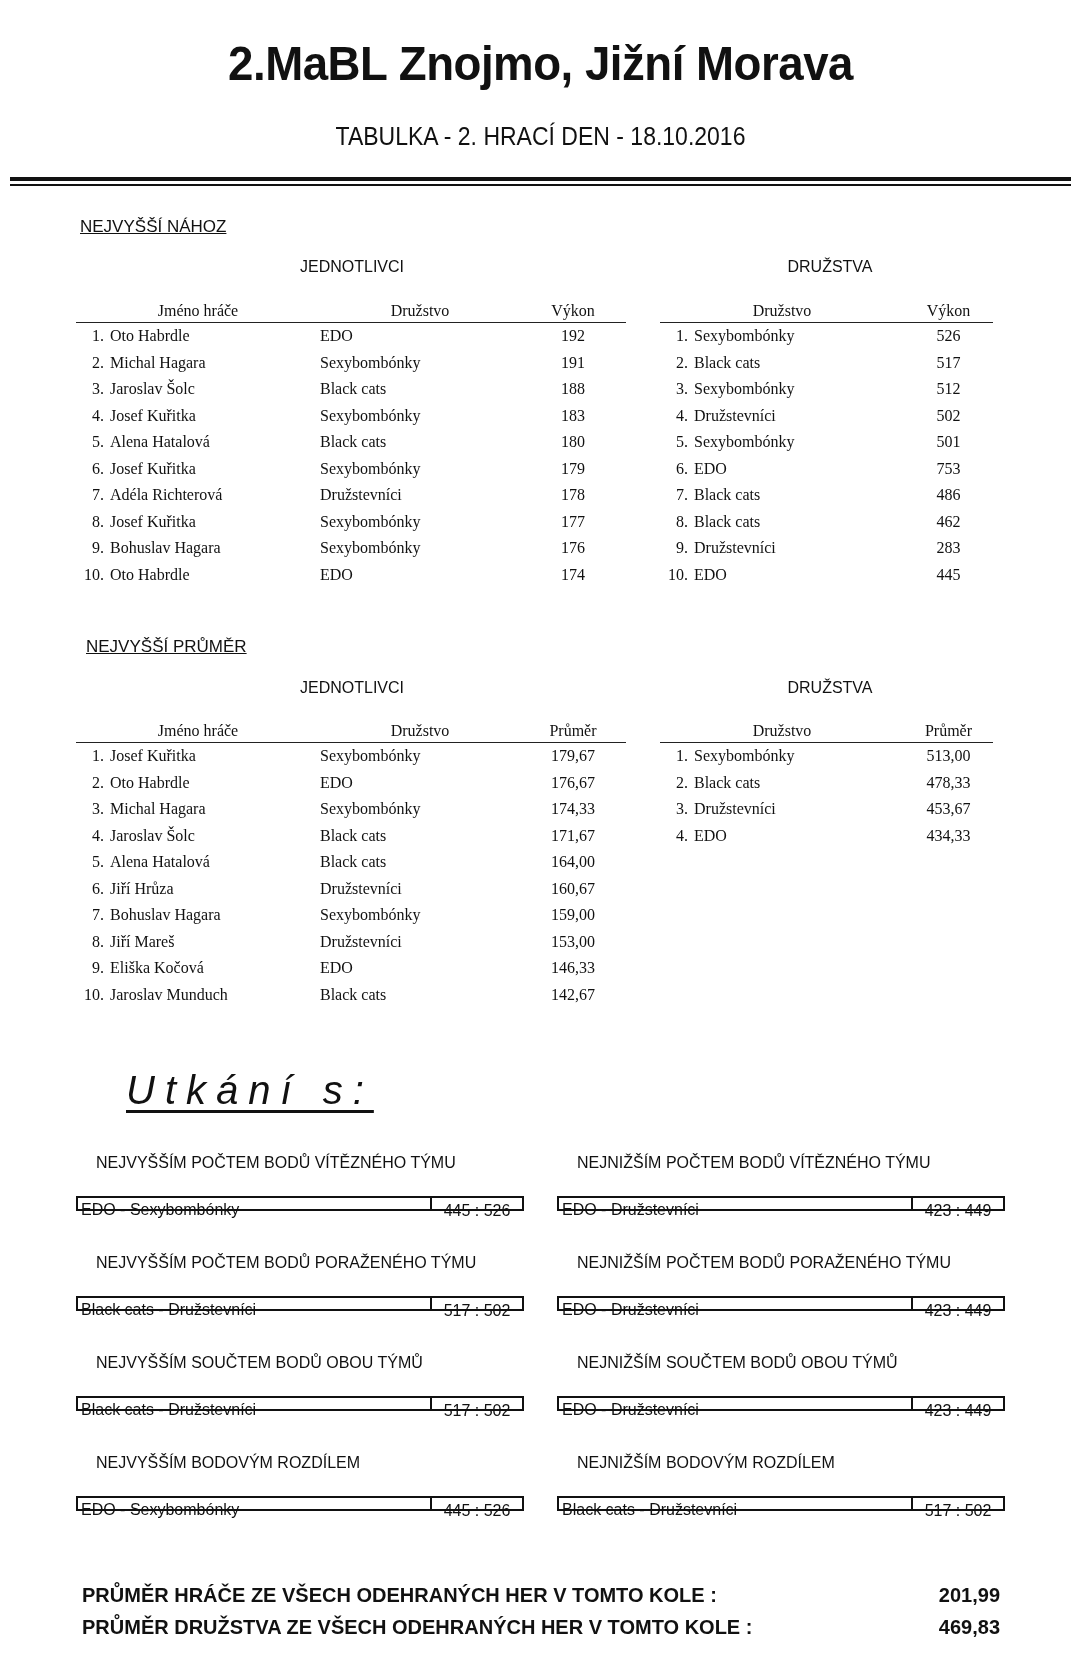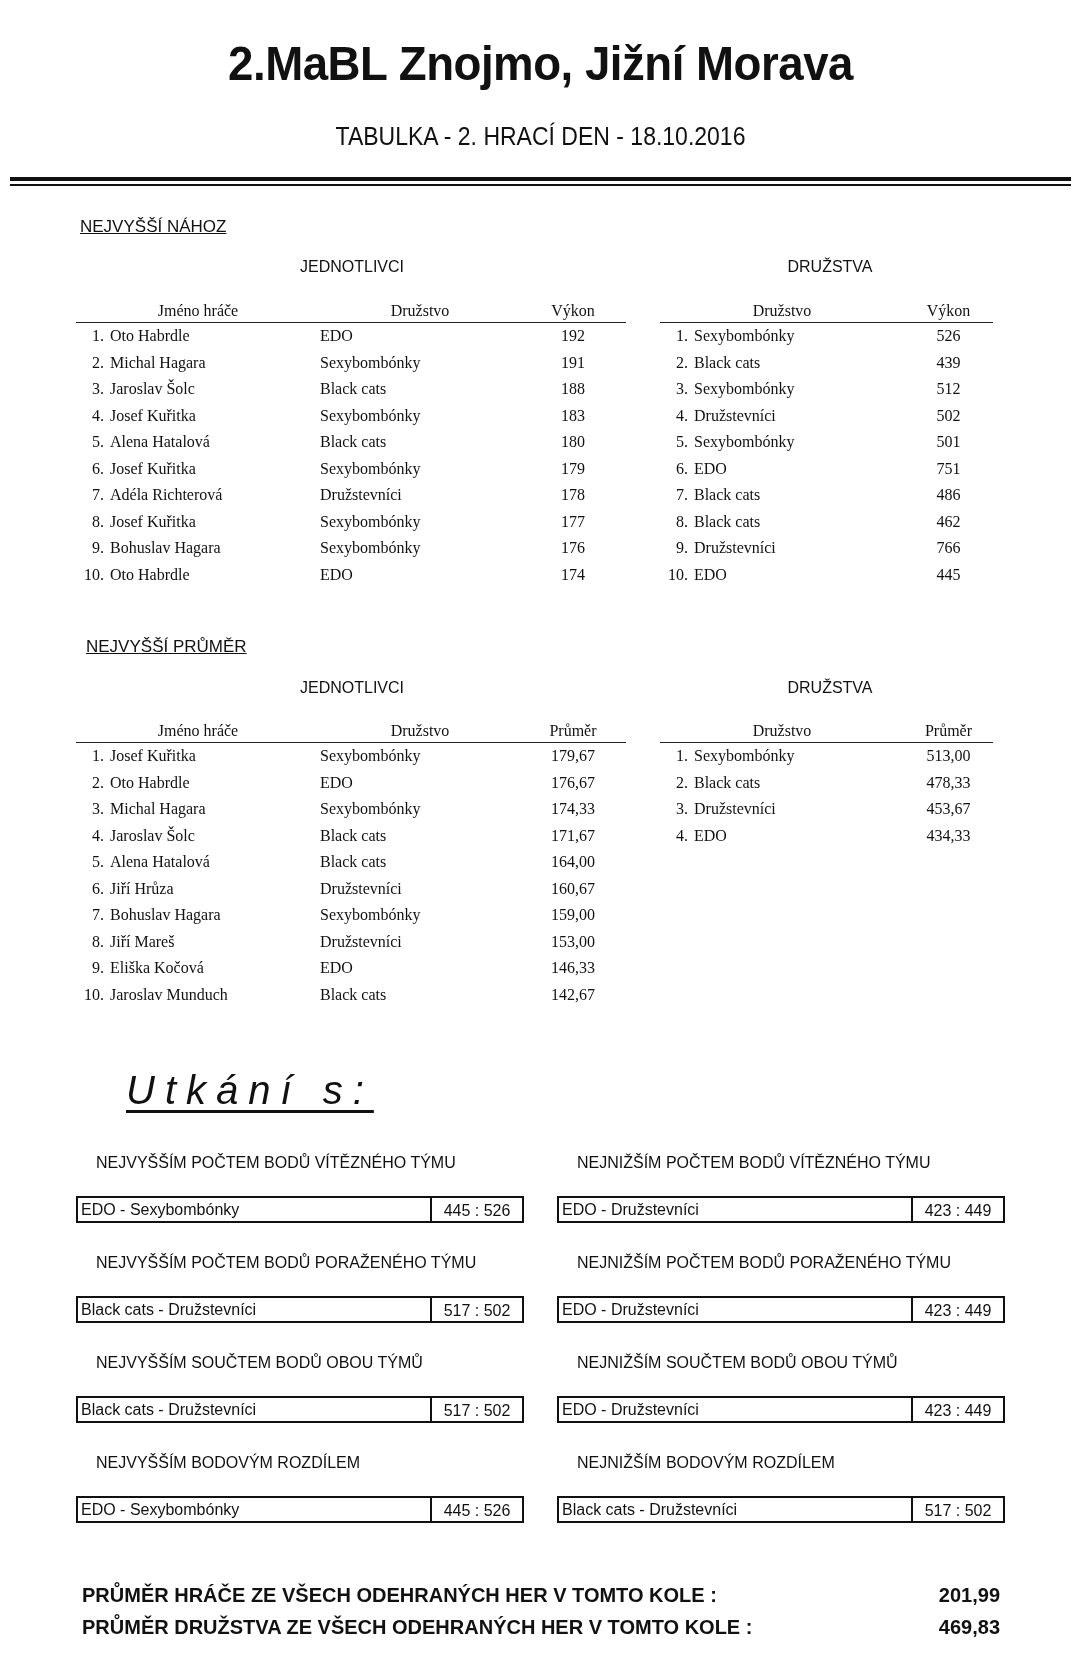--- a/index.html
+++ b/index.html
@@ -28,21 +28,21 @@
     td.rank { text-align: right; padding-right: 6px !important; }
     td.num { text-align: center; }
     .utkani {
       left: 84px; top: 1068px; font-size: 40px; font-style: italic;
       letter-spacing: 10px; text-decoration: underline; text-decoration-thickness: 3px;
       text-underline-offset: 6px;
       margin-left: 42px;
     }
     .rec-label { font-size: 16px; }
     .rec-box {
-      position: absolute; height: 27px; border: 2px solid #111; display: flex;
+      position: absolute; height: 15px; border: 2px solid #111; display: flex;
       font-size: 16px; box-sizing: border-box;
     }
     .rec-box .match { flex: 1; padding-left: 3px; line-height: 23px; }
     .rec-box .score { width: 90px; border-left: 2px solid #111; text-align: center; line-height: 25px; }
     .summary { font-size: 20px; font-weight: bold; }
   </style>
 </head>
 <body>
 
 <div class="abs title">2.MaBL Znojmo, Jižní Morava</div>
@@ -146,56 +146,56 @@
     </thead>
   <tbody>
       <tr>
         <td class="rank">1.</td>
         <td>Sexybombónky</td>
         <td class="num">526</td>
       </tr>
       <tr>
         <td class="rank">2.</td>
         <td>Black cats</td>
-        <td class="num">439</td>
+        <td class="num">517</td>
       </tr>
       <tr>
         <td class="rank">3.</td>
         <td>Sexybombónky</td>
         <td class="num">512</td>
       </tr>
       <tr>
         <td class="rank">4.</td>
         <td>Družstevníci</td>
         <td class="num">502</td>
       </tr>
       <tr>
         <td class="rank">5.</td>
         <td>Sexybombónky</td>
         <td class="num">501</td>
       </tr>
       <tr>
         <td class="rank">6.</td>
         <td>EDO</td>
-        <td class="num">751</td>
+        <td class="num">753</td>
       </tr>
       <tr>
         <td class="rank">7.</td>
         <td>Black cats</td>
         <td class="num">486</td>
       </tr>
       <tr>
         <td class="rank">8.</td>
         <td>Black cats</td>
         <td class="num">462</td>
       </tr>
       <tr>
         <td class="rank">9.</td>
         <td>Družstevníci</td>
-        <td class="num">766</td>
+        <td class="num">283</td>
       </tr>
       <tr>
         <td class="rank">10.</td>
         <td>EDO</td>
         <td class="num">445</td>
       </tr>
     </tbody>
 </table>
 
 <div class="abs section-head" style="left:86px;top:637px;">NEJVYŠŠÍ PRŮMĚR</div>

